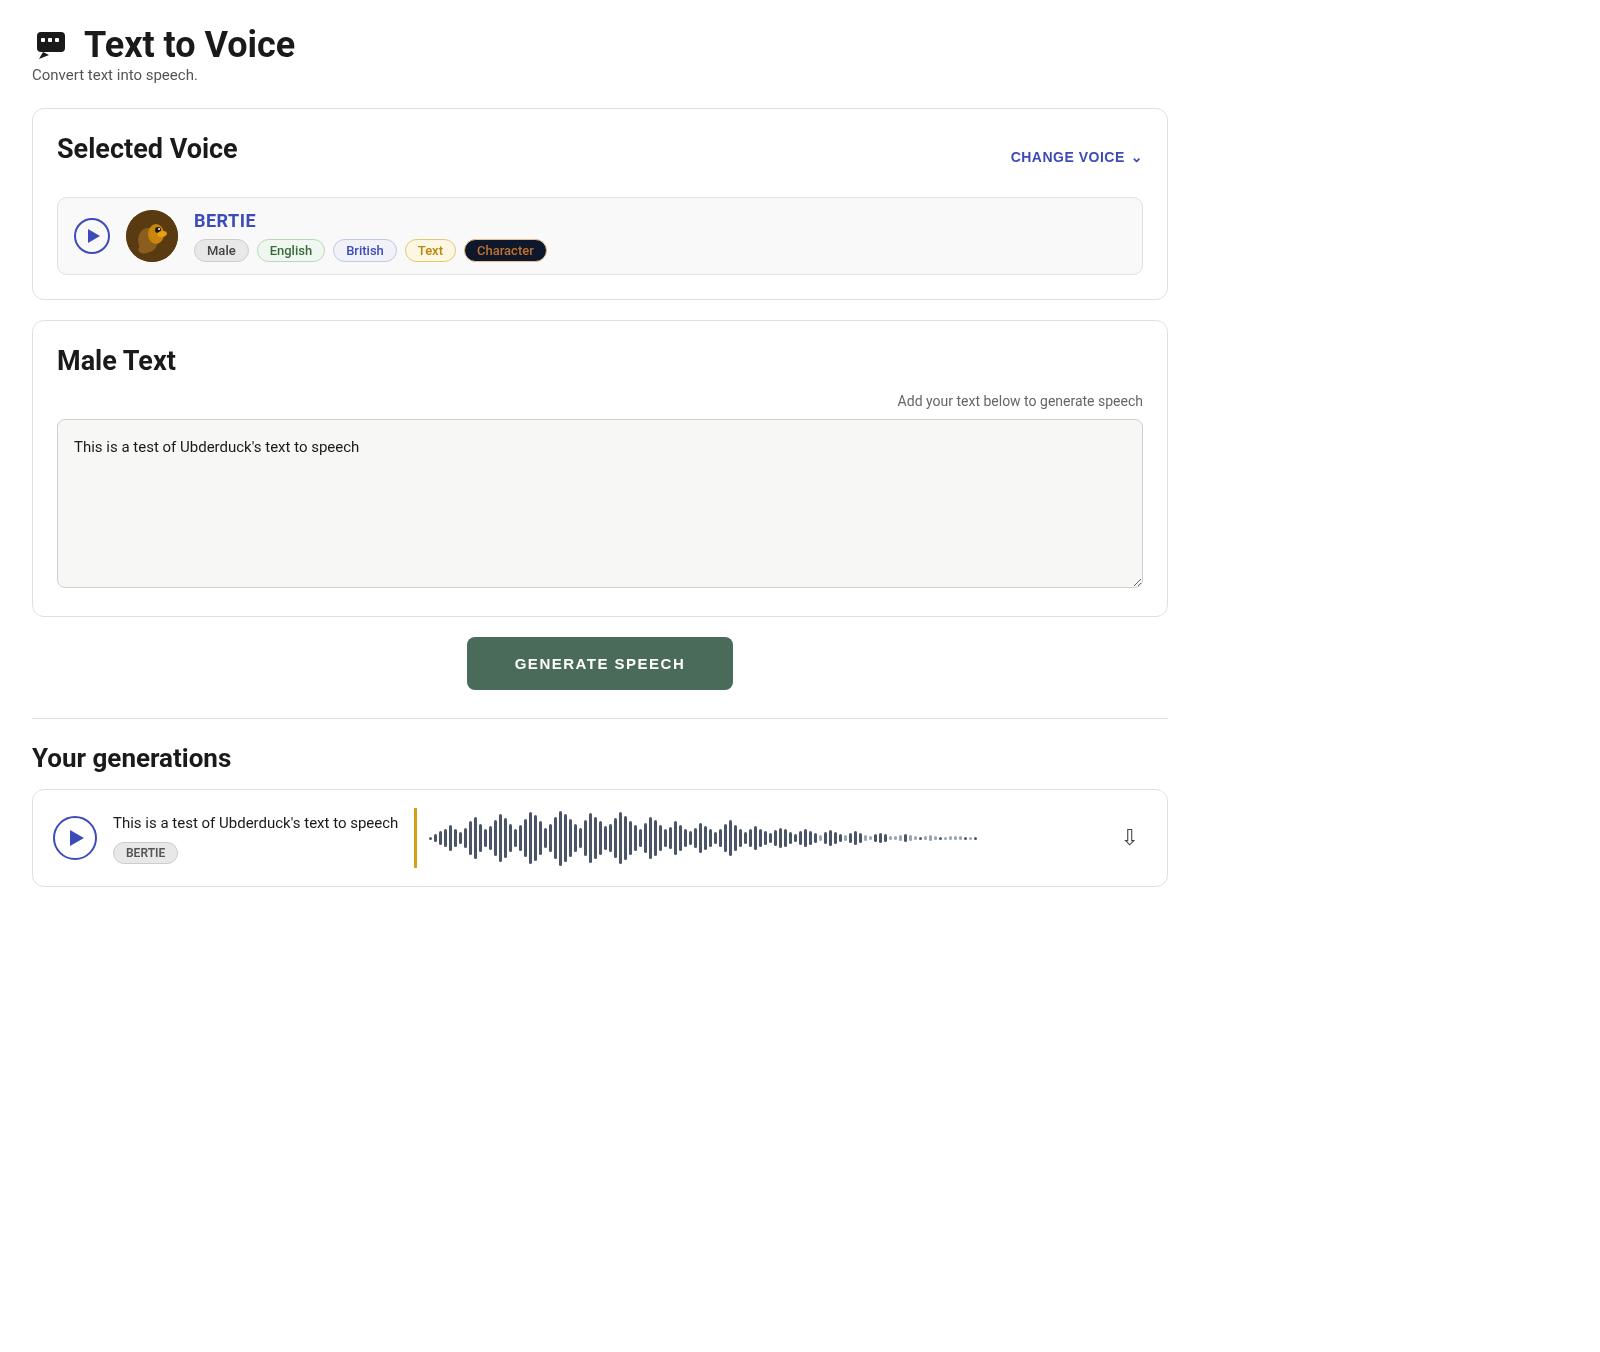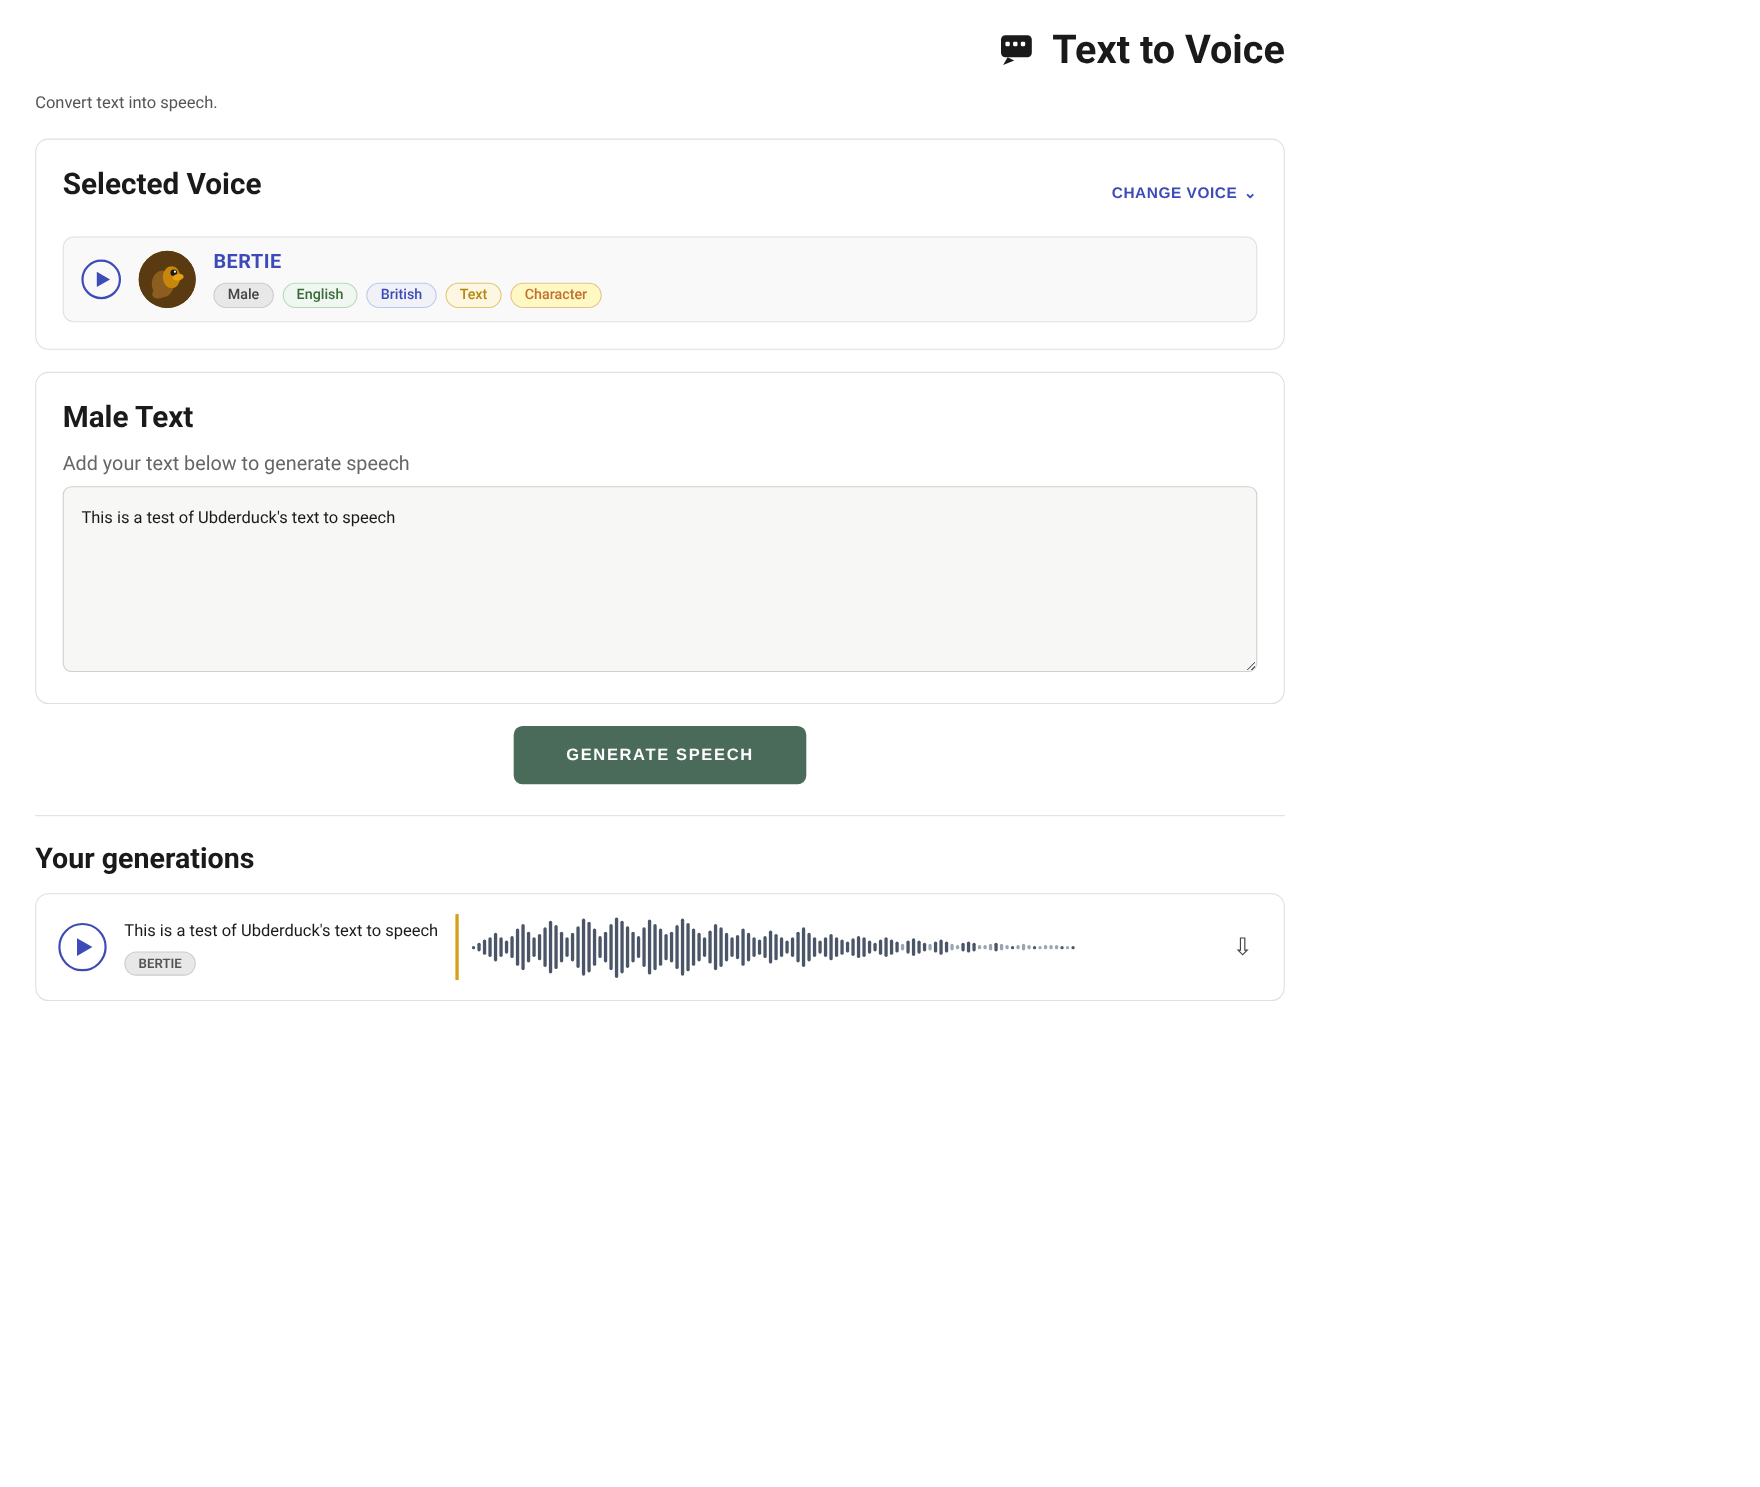--- a/index.html
+++ b/index.html
@@ -9,22 +9,21 @@
       color: #1a1a1a;
       padding: 24px 32px;
       max-width: 1200px;
     }
 
     
     .app-header {
       display: flex;
       align-items: center;
       gap: 10px;
-      margin-bottom: 18px;
-      justify-content: flex-end;
+      margin-bottom: 0;
     }
     .app-icon {
       width: 42px;
       height: 42px;
       display: flex;
       align-items: center;
       justify-content: center;
     }
     .app-title {
       font-size: 36px;
@@ -160,30 +159,31 @@
       background: #f0f2f8;
       color: #3d4bb8;
       border: 1px solid #c0c8e8;
     }
     .tag-yellow {
       background: #fdf6e3;
       color: #b8860b;
       border: 1px solid #e0c870;
     }
     .tag-orange {
-      background: #fef9c3;
+      background: #0f172a;
       color: #c07030;
       border: 1px solid #e8c090;
     }
 
     
     .text-area-label {
-      font-size: 18px;
+      font-size: 14px;
       color: #666;
       margin-bottom: 10px;
+      text-align: right;
     }
 
     .text-input {
       width: 100%;
       min-height: 140px;
       padding: 16px;
       border: 1px solid #d0d0d0;
       border-radius: 8px;
       background: #f7f7f5;
       font-size: 15px;

